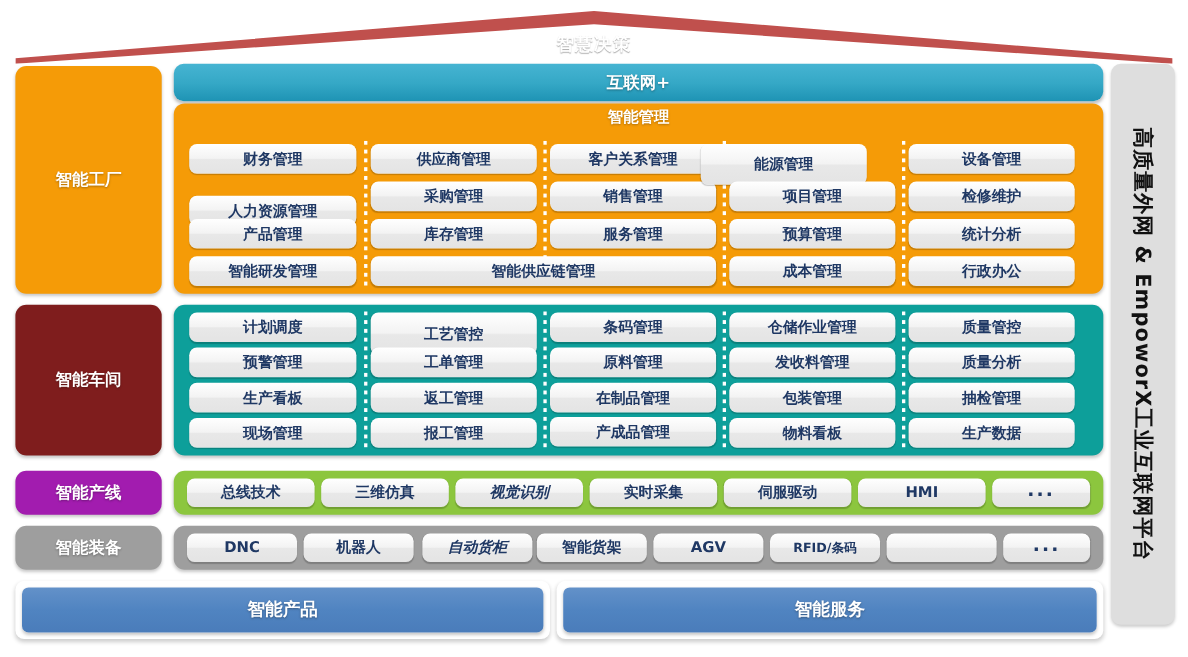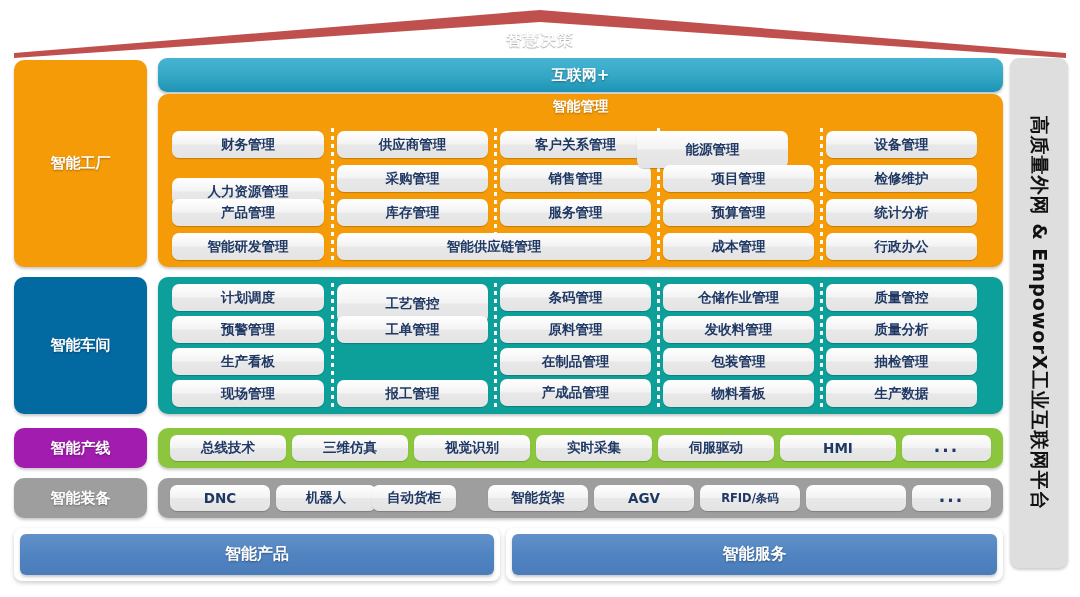--- a/index.html
+++ b/index.html
@@ -158,36 +158,37 @@
   <div class="chip" style="left:637px; top:131px; width:151px; height:37px;">能源管理</div>
   <div class="chip" style="left:663px; top:165px; width:151px; height:27px;">项目管理</div>
   <div class="chip" style="left:663px; top:199px; width:151px; height:27px;">预算管理</div>
   <div class="chip" style="left:663px; top:233px; width:151px; height:27px;">成本管理</div>
 
   <div class="chip" style="left:826px; top:131px; width:151px; height:27px;">设备管理</div>
   <div class="chip" style="left:826px; top:165px; width:151px; height:27px;">检修维护</div>
   <div class="chip" style="left:826px; top:199px; width:151px; height:27px;">统计分析</div>
   <div class="chip" style="left:826px; top:233px; width:151px; height:27px;">行政办公</div>
 
-  <div class="lbl-box" style="left:14px; top:277px; width:133px; height:137px; background:#0369a1;">智能车间</div>
+  <div class="lbl-box" style="left:14px; top:277px; width:133px; height:137px; background:#7f1d1d;">智能车间</div>
 
   <div class="panel teal-panel" style="left:158px; top:277px; width:845px; height:137px;"></div>
 
   <div class="vsep" style="left:331px; top:283px; height:126px;"></div>
   <div class="vsep" style="left:494px; top:283px; height:126px;"></div>
   <div class="vsep" style="left:657px; top:283px; height:126px;"></div>
   <div class="vsep" style="left:820px; top:283px; height:126px;"></div>
 
   <div class="chip" style="left:172px; top:284px; width:152px; height:27px;">计划调度</div>
   <div class="chip" style="left:172px; top:316px; width:152px; height:27px;">预警管理</div>
   <div class="chip" style="left:172px; top:348px; width:152px; height:27px;">生产看板</div>
   <div class="chip" style="left:172px; top:380px; width:152px; height:27px;">现场管理</div>
 
   <div class="chip" style="left:337px; top:284px; width:151px; height:39px;">工艺管控</div>
   <div class="chip" style="left:337px; top:316px; width:151px; height:27px;">工单管理</div>
+  <div class="chip" style="left:337px; top:348px; width:151px; height:27px;">返工管理</div>
   <div class="chip" style="left:337px; top:380px; width:151px; height:27px;">报工管理</div>
 
   <div class="chip" style="left:500px; top:284px; width:151px; height:27px;">条码管理</div>
   <div class="chip" style="left:500px; top:316px; width:151px; height:27px;">原料管理</div>
   <div class="chip" style="left:500px; top:348px; width:151px; height:27px;">在制品管理</div>
   <div class="chip" style="left:500px; top:379px; width:151px; height:27px;text-align:right;">产成品管理</div>
 
   <div class="chip" style="left:663px; top:284px; width:151px; height:27px;">仓储作业管理</div>
   <div class="chip" style="left:663px; top:316px; width:151px; height:27px;">发收料管理</div>
   <div class="chip" style="left:663px; top:348px; width:151px; height:27px;">包装管理</div>
@@ -197,33 +198,33 @@
   <div class="chip" style="left:826px; top:316px; width:151px; height:27px;">质量分析</div>
   <div class="chip" style="left:826px; top:348px; width:151px; height:27px;">抽检管理</div>
   <div class="chip" style="left:826px; top:380px; width:151px; height:27px;">生产数据</div>
 
   <div class="lbl-box" style="left:14px; top:428px; width:133px; height:40px; background:#a21caf;">智能产线</div>
 
   <div class="panel green-panel" style="left:158px; top:428px; width:845px; height:40px;"></div>
 
   <div class="chip" style="left:170px;  top:435px; width:116px; height:26px;">总线技术</div>
   <div class="chip" style="left:292px;  top:435px; width:116px; height:26px;">三维仿真</div>
-  <div class="chip" style="left:414px;  top:435px; width:116px; height:26px;">视觉识别</div>
+  <div class="chip" style="left:414px;  top:435px; width:116px; height:26px;font-style:italic;">视觉识别</div>
   <div class="chip" style="left:536px;  top:435px; width:116px; height:26px;">实时采集</div>
   <div class="chip" style="left:658px;  top:435px; width:116px; height:26px;">伺服驱动</div>
   <div class="chip" style="left:780px;  top:435px; width:116px; height:26px;">HMI</div>
   <div class="chip dots" style="left:902px; top:435px; width:89px; height:26px;">...</div>
 
   <div class="lbl-box" style="left:14px; top:478px; width:133px; height:40px; background:#9e9e9e;">智能装备</div>
 
   <div class="panel gray-panel" style="left:158px; top:478px; width:845px; height:40px;"></div>
 
   <div class="chip" style="left:170px; top:485px; width:100px; height:26px;">DNC</div>
   <div class="chip" style="left:276px; top:485px; width:100px; height:26px;">机器人</div>
-  <div class="chip" style="left:372px; top:485px; width:84px; height:26px;">自动货柜</div>
+  <div class="chip" style="left:384px; top:485px; width:100px; height:26px;font-style:italic;">自动货柜</div>
   <div class="chip" style="left:488px; top:485px; width:100px; height:26px;">智能货架</div>
   <div class="chip" style="left:594px; top:485px; width:100px; height:26px;">AGV</div>
   <div class="chip small" style="left:700px; top:485px; width:100px; height:26px;">RFID/条码</div>
   <div class="chip" style="left:806px; top:485px; width:100px; height:26px;"></div>
   <div class="chip dots" style="left:912px; top:485px; width:79px; height:26px;">...</div>
 
   <div class="blue-tray" style="left:14px; top:528px; width:486px; height:53px;"></div>
   <div class="blue-bar" style="left:20px; top:534px; width:474px; height:41px;">智能产品</div>
 
   <div class="blue-tray" style="left:506px; top:528px; width:497px; height:53px;"></div>

